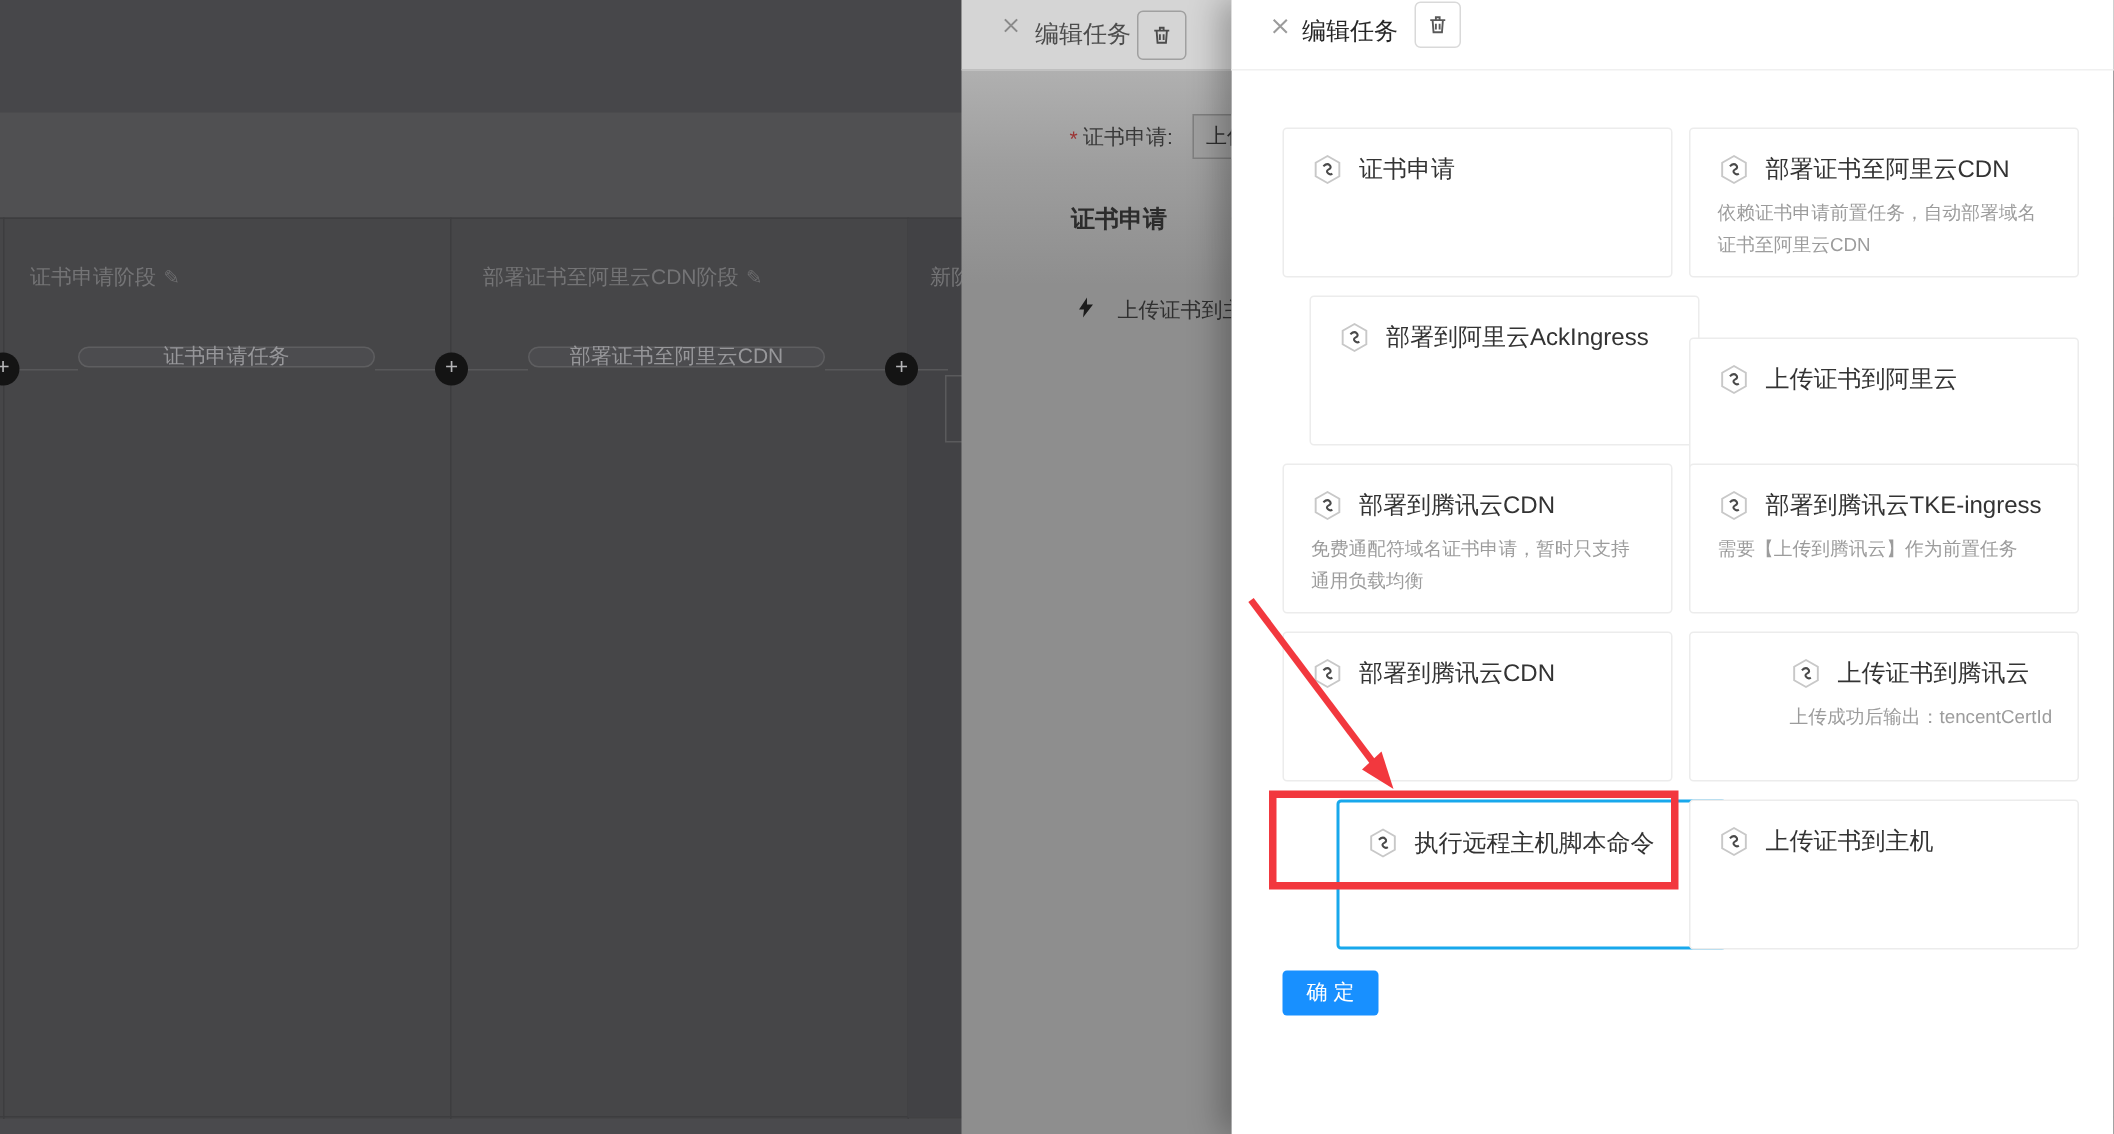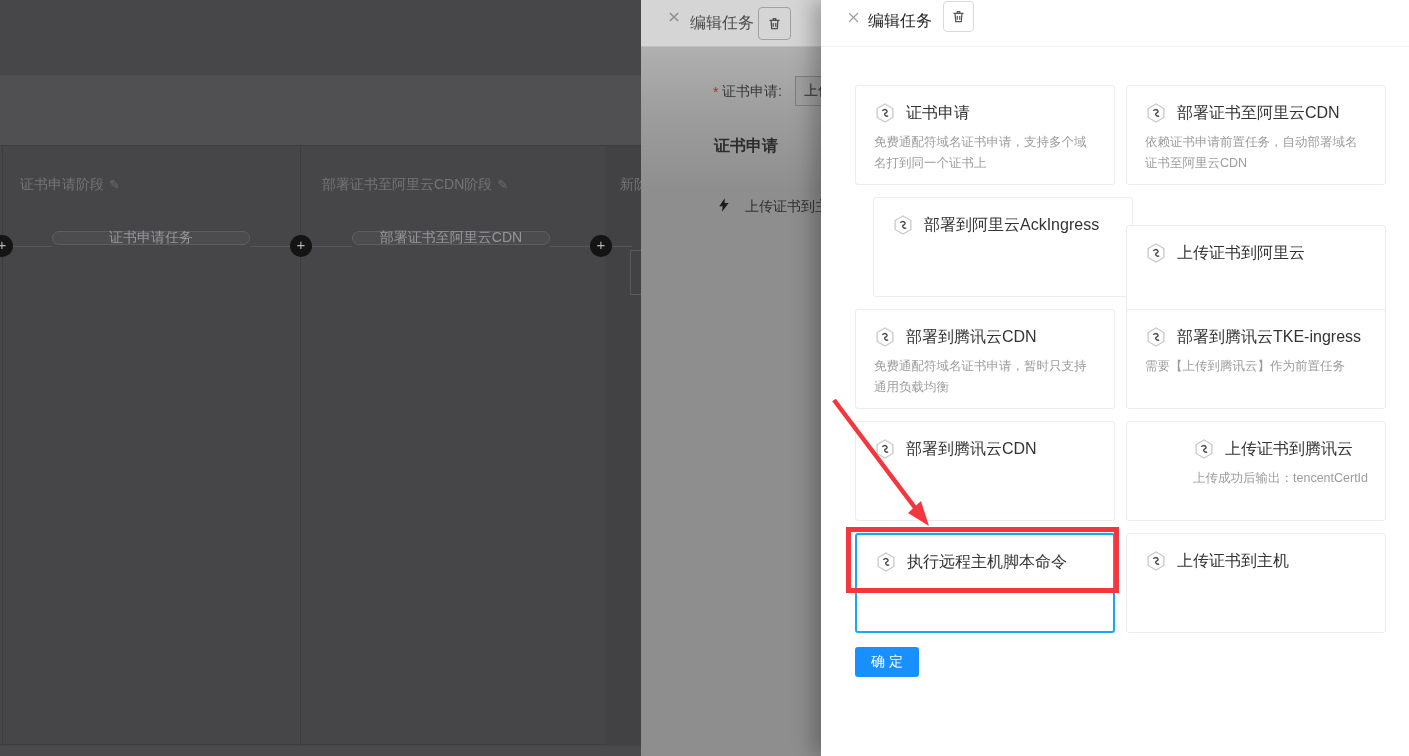--- a/index.html
+++ b/index.html
@@ -53,21 +53,21 @@
   .dr-x { left:25px; top:10px; width:15px; height:15px; color:#9b9b9b; cursor:pointer; }
   .dr-title { left:47px; top:11px; font-size:16px; color:#262626; white-space:nowrap; }
   .dr-trash { left:122px; top:1px; width:31px; height:31px; border:1px solid #d9d9d9;
       border-radius:4px; background:#fff; display:flex; align-items:center; justify-content:center; cursor:pointer; }
 
   .card { position:absolute; width:260px; height:100px; background:#fff;
       border:1px solid #ececec; border-radius:3px; cursor:pointer; overflow:hidden; }
   .card .trow { display:flex; align-items:center; gap:10px; padding:16px 16px 0 18px; }
   .card .ttl { font-size:16px; color:#333; white-space:nowrap; }
   .card .desc { padding:8px 16px 0 18px; font-size:12.5px; line-height:21px; color:#9c9c9c; }
-  .card.selected { border:2px solid #18a8ec; }
+  .card.selected { border:2px solid #18a8ec;margin-left:36px; }
   .hexicon { width:22px; height:22px; flex:0 0 22px; }
 
   .confirm-btn { position:absolute; left:34px; top:647px; width:64px; height:30px;
       background:#1890ff; color:#fff; font-size:14px; border:none; border-radius:3px;
       display:flex; align-items:center; justify-content:center; cursor:pointer; white-space:nowrap; }
 
   
   #red-rect { position:absolute; left:846px; top:527px; width:273px; height:66px;
       border:5px solid #f2383e; z-index:40; pointer-events:none; }
   #red-arrow { position:absolute; left:820px; top:388px; z-index:40; pointer-events:none; }
@@ -140,21 +140,20 @@
 
   <div id="cards">
       <div class="card" style="left: 34px; top: 85px;">
         <div class="trow">
           <svg class="hexicon" viewBox="0 0 24 24">
             <polygon points="12,2.2 20.6,7.1 20.6,16.9 12,21.8 3.4,16.9 3.4,7.1" fill="none" stroke="#c8c8c8" stroke-width="1.4"></polygon>
             <path d="M9 9.6 q2.8 -2.6 4.6 -0.7 q1.7 1.8 -0.7 3 q-2.3 1.2 -0.5 2.9 q1.5 1.4 3.1 0.2" fill="none" stroke="#4a4a4a" stroke-width="1.5"></path>
           </svg>
           <span class="ttl">证书申请</span>
         </div>
-        <div class="desc">免费通配符域名证书申请，支持多个域名打到同一个证书上</div>
       </div>
       <div class="card" style="left: 305px; top: 85px;">
         <div class="trow">
           <svg class="hexicon" viewBox="0 0 24 24">
             <polygon points="12,2.2 20.6,7.1 20.6,16.9 12,21.8 3.4,16.9 3.4,7.1" fill="none" stroke="#c8c8c8" stroke-width="1.4"></polygon>
             <path d="M9 9.6 q2.8 -2.6 4.6 -0.7 q1.7 1.8 -0.7 3 q-2.3 1.2 -0.5 2.9 q1.5 1.4 3.1 0.2" fill="none" stroke="#4a4a4a" stroke-width="1.5"></path>
           </svg>
           <span class="ttl">部署证书至阿里云CDN</span>
         </div>
         <div class="desc">依赖证书申请前置任务，自动部署域名证书至阿里云CDN</div>

